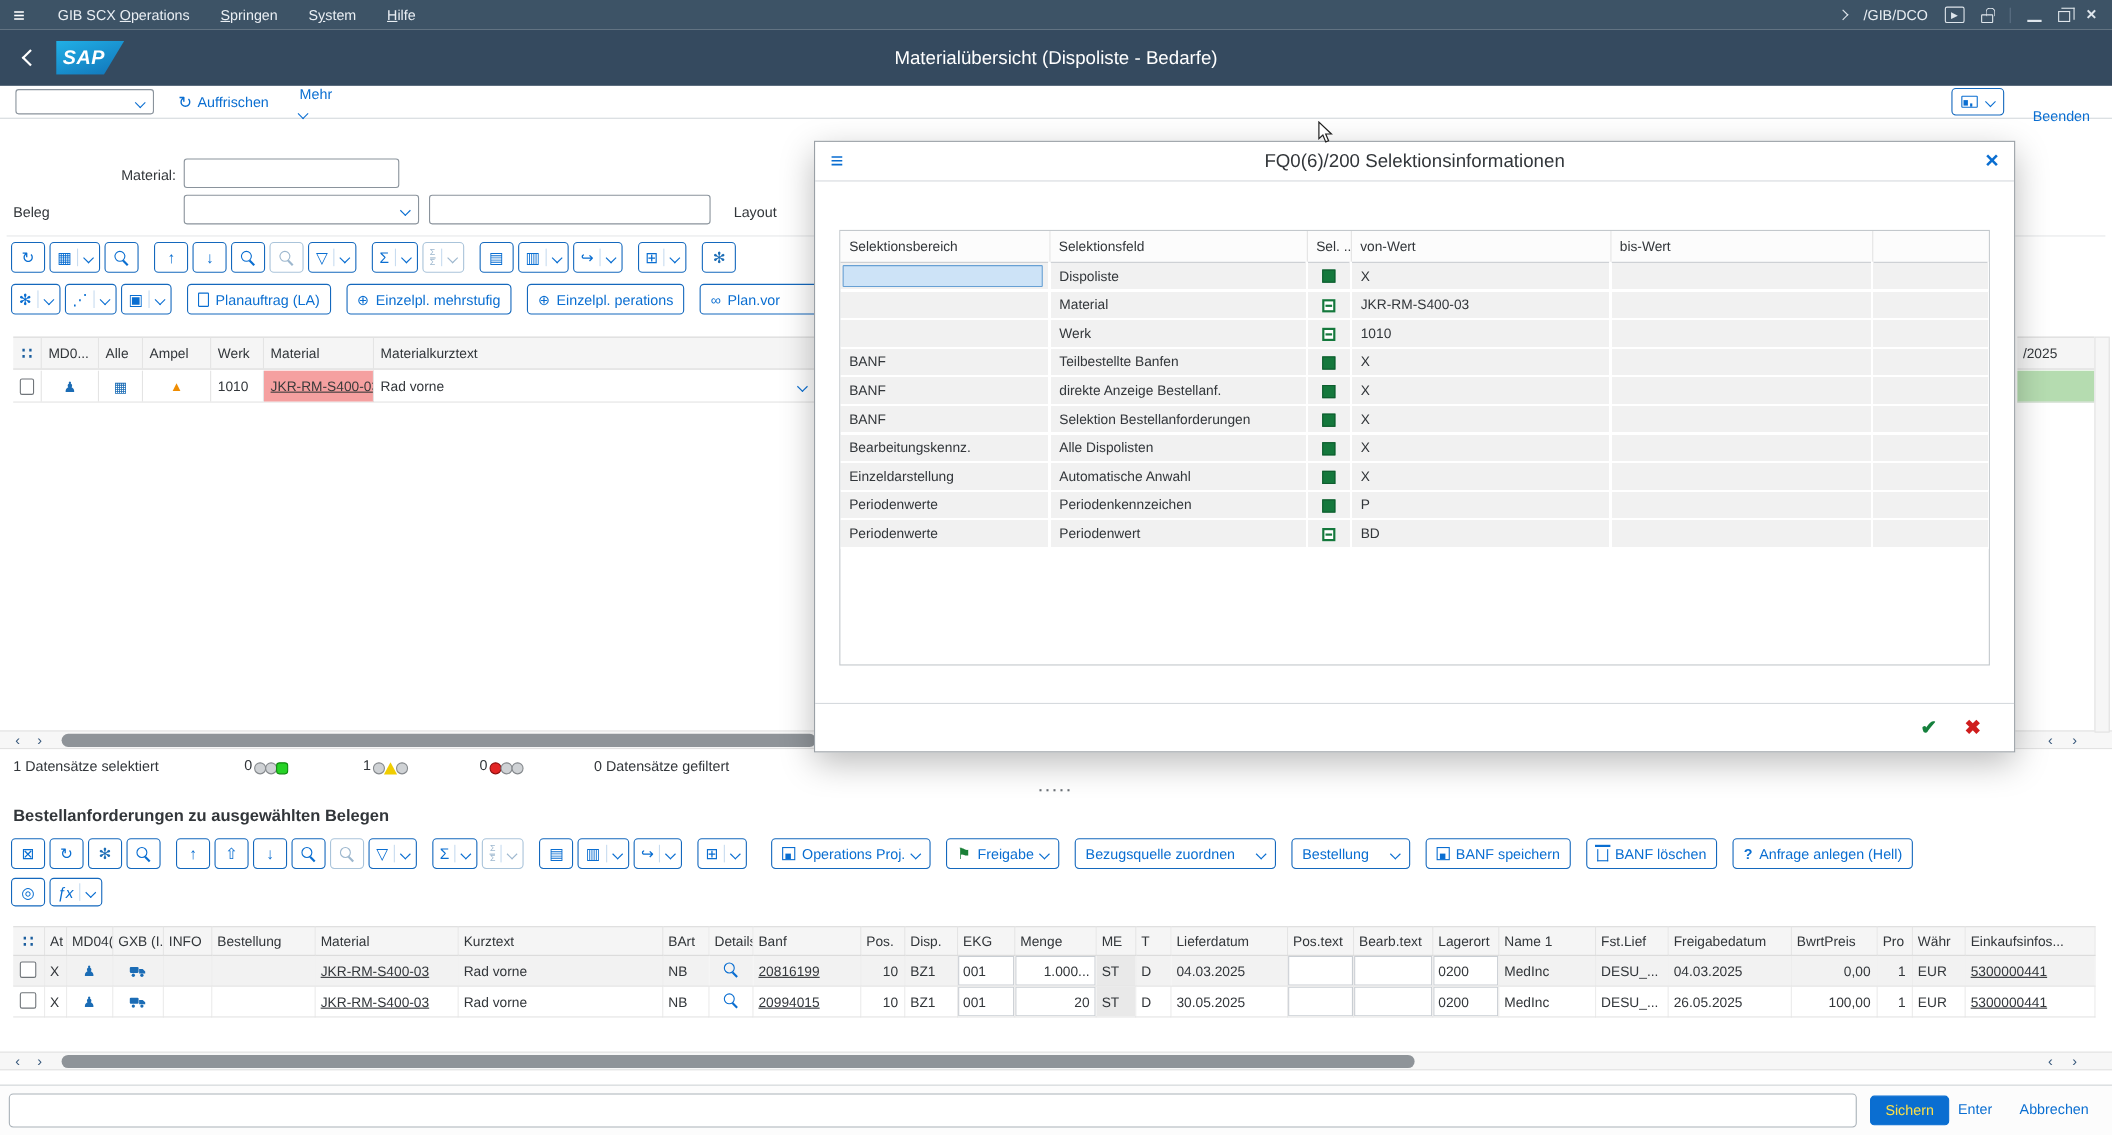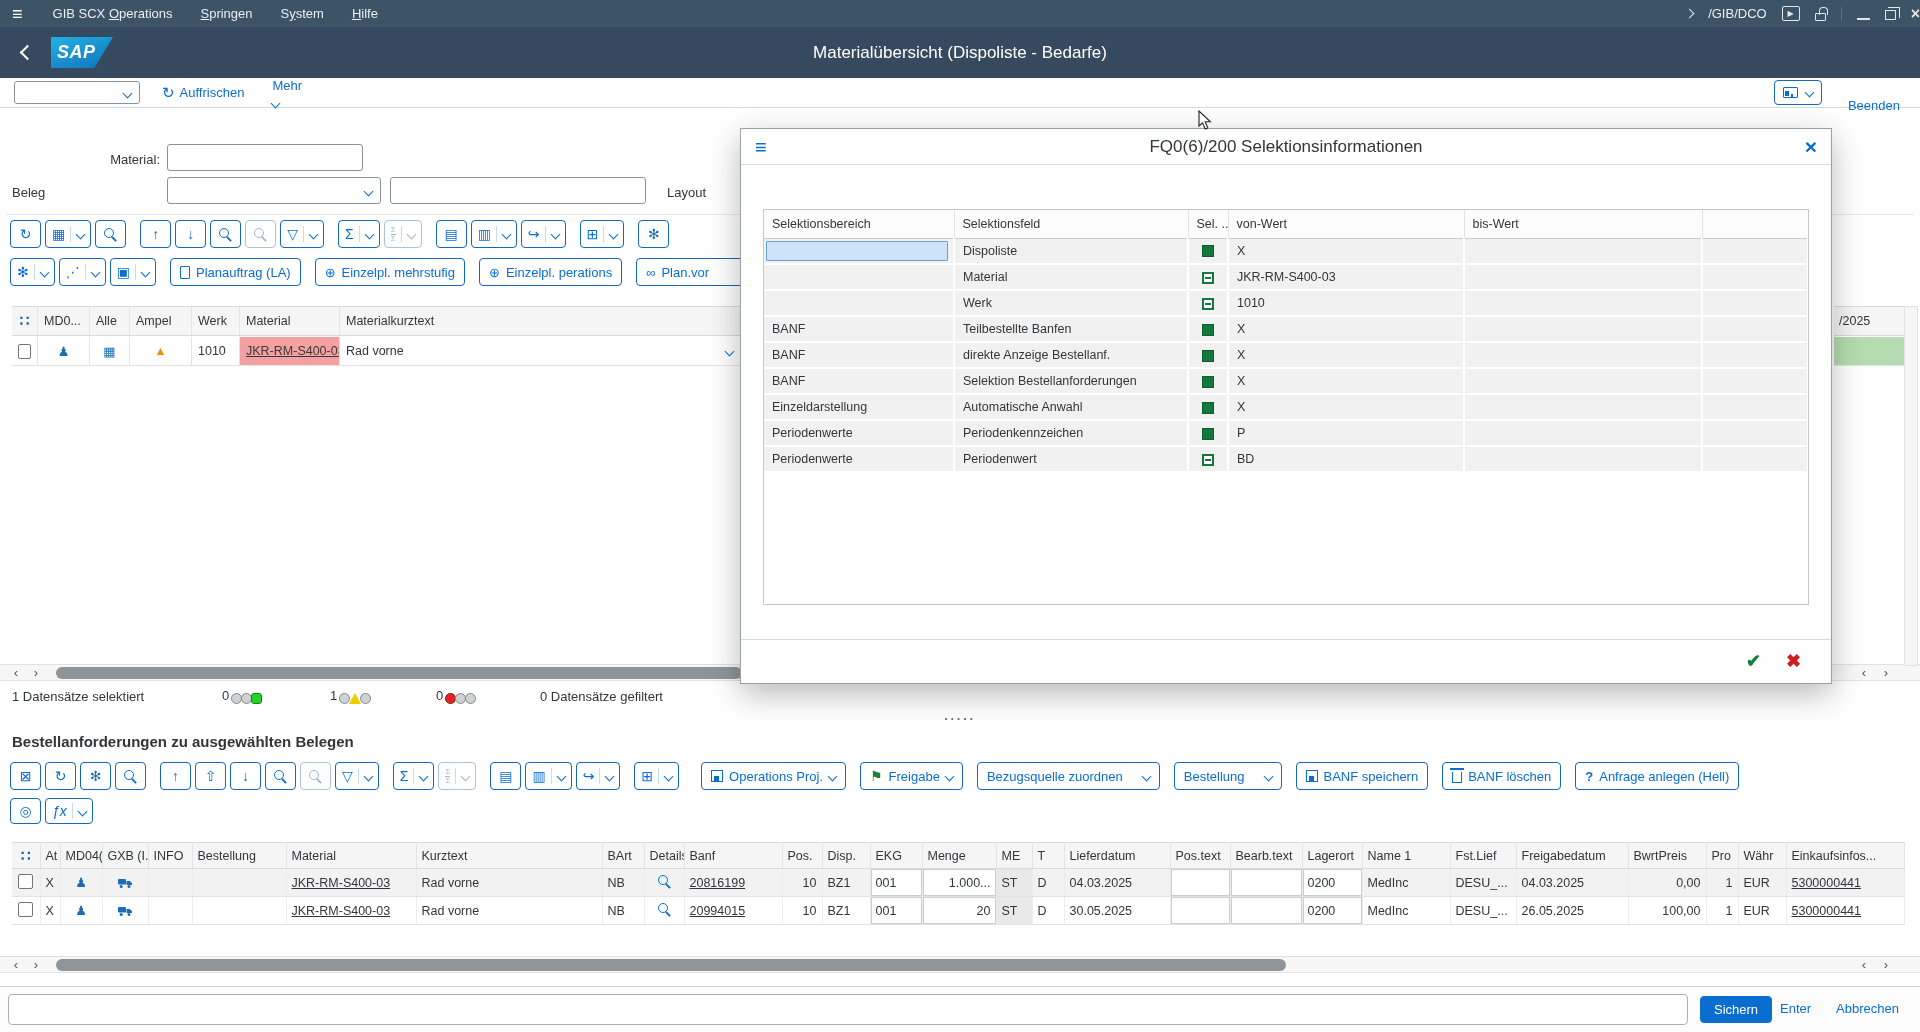--- a/index.html
+++ b/index.html
@@ -5,21 +5,21 @@
 *{box-sizing:border-box;margin:0;padding:0;}
 html,body{width:1920px;height:1032px;overflow:hidden;}
 body{font-family:"Liberation Sans",sans-serif;color:#32363a;background:#fff;font-size:13px;}
 .screen{position:relative;width:1920px;height:1032px;background:#fff;}
 
 
 .menubar{position:absolute;left:0;top:0;width:100%;height:27px;background:#3d5366;color:#e9eef3;display:flex;align-items:center;font-size:13px;z-index:5;}
 .burger{font-size:18px;font-weight:bold;margin:0 16px 0 12px;color:#fff;line-height:1;}
 .menu-item{padding:0 14px;cursor:default;white-space:nowrap;}
 .menu-item .key{text-decoration:underline;}
-.menubar-right{margin-left:auto;display:flex;align-items:center;gap:15px;}
+.menubar-right{margin-left:auto;display:flex;align-items:center;gap:15px;padding-right:14px;}
 .mb-chev{width:7px;height:7px;border-right:1.6px solid #dfe6ec;border-top:1.6px solid #dfe6ec;transform:rotate(45deg);display:inline-block;}
 .playbox{width:18px;height:15px;border:1.5px solid #dfe6ec;border-radius:2px;display:inline-flex;align-items:center;justify-content:center;font-size:8px;color:#dfe6ec;}
 .lock{width:11px;height:8px;border:1.5px solid #dfe6ec;border-radius:1px;position:relative;margin-top:6px;}
 .lock::before{content:"";position:absolute;width:7px;height:7px;border:1.5px solid #dfe6ec;border-bottom:none;border-radius:4px 4px 0 0;top:-7px;left:3px;}
 .winsep{width:1px;height:14px;background:#5c7184;}
 .win-min{width:13px;height:12px;border-bottom:2px solid #dfe6ec;}
 .win-rest{width:11px;height:10px;border:1.5px solid #dfe6ec;position:relative;margin-top:2px;}
 .win-rest::before{content:"";position:absolute;width:11px;height:10px;border:1.5px solid #dfe6ec;border-bottom:none;border-left:none;top:-4px;left:2px;}
 .win-close{font-size:16px;color:#dfe6ec;font-weight:bold;line-height:1;}
 
@@ -109,21 +109,21 @@
 td.edit{background:#fff !important;box-shadow:inset 0 0 0 1px #c9ced3;}
 td.me-cell{background:#e9e9e9 !important;}
 .num{text-align:right;}
 .lnk{text-decoration:underline;color:#32363a;}
 td.cicon{text-align:center;}
 .truck-ic svg{display:inline-block;vertical-align:middle;}
 
 
 .footer{position:absolute;left:0;top:986px;width:100%;height:46px;background:#fcfcfc;border-top:1px solid #d0d4d8;z-index:4;}
 .footer .msgbox{position:absolute;left:8px;top:7px;width:1680px;height:31px;border:1px solid #a9b1b8;border-radius:4px;background:#fff;}
-.btn-primary{position:absolute;left:1700px;top:9px;height:27px;padding:0 13px;background:#0a6ed1;color:#ffffff;border:1px solid #0a6ed1;border-radius:4px;font-size:13px;display:inline-flex;align-items:center;}
+.btn-primary{position:absolute;left:1700px;top:9px;height:27px;padding:0 13px;background:#0a6ed1;color:#fde047;border:1px solid #0a6ed1;border-radius:4px;font-size:13px;display:inline-flex;align-items:center;}
 .f-link{position:absolute;top:14px;font-size:13px;}
 
 
 .dialog{position:absolute;left:740px;top:128px;width:1092px;height:556px;background:#fff;border:1px solid #9aa0a6;box-shadow:0 10px 30px rgba(0,0,0,.28);z-index:50;}
 .dlg-head{position:absolute;left:0;top:0;width:100%;height:36px;border-bottom:1px solid #d6dade;display:flex;align-items:center;padding:0 14px;}
 .dlg-burger{color:#0a6ed1;font-size:20px;font-weight:bold;line-height:1;}
 .dlg-title{position:absolute;left:50%;transform:translateX(-50%);font-size:17px;color:#32363a;}
 .dlg-close{margin-left:auto;color:#0a6ed1;font-size:21px;font-weight:bold;line-height:1;}
 .dlg-table{position:absolute;left:22px;top:80px;width:1046px;height:396px;border:1px solid #c3c8cc;background:#fff;overflow:hidden;}
 table.dt{table-layout:fixed;width:1044px;border-collapse:collapse;font-size:12.5px;color:#32363a;}
@@ -736,20 +736,28 @@
           </tr>
           <tr>
             <td>BANF</td>
             <td>Selektion Bestellanforderungen</td>
             <td style="text-align:center;"><span class="sel-ic" data-variant="filled"></span></td>
             <td>X</td>
             <td></td>
             <td></td>
           </tr>
           <tr>
+            <td>Bearbeitungskennz.</td>
+            <td>Alle Dispolisten</td>
+            <td style="text-align:center;"><span class="sel-ic" data-variant="filled"></span></td>
+            <td>X</td>
+            <td></td>
+            <td></td>
+          </tr>
+          <tr>
             <td>Einzeldarstellung</td>
             <td>Automatische Anwahl</td>
             <td style="text-align:center;"><span class="sel-ic" data-variant="filled"></span></td>
             <td>X</td>
             <td></td>
             <td></td>
           </tr>
           <tr>
             <td>Periodenwerte</td>
             <td>Periodenkennzeichen</td>

